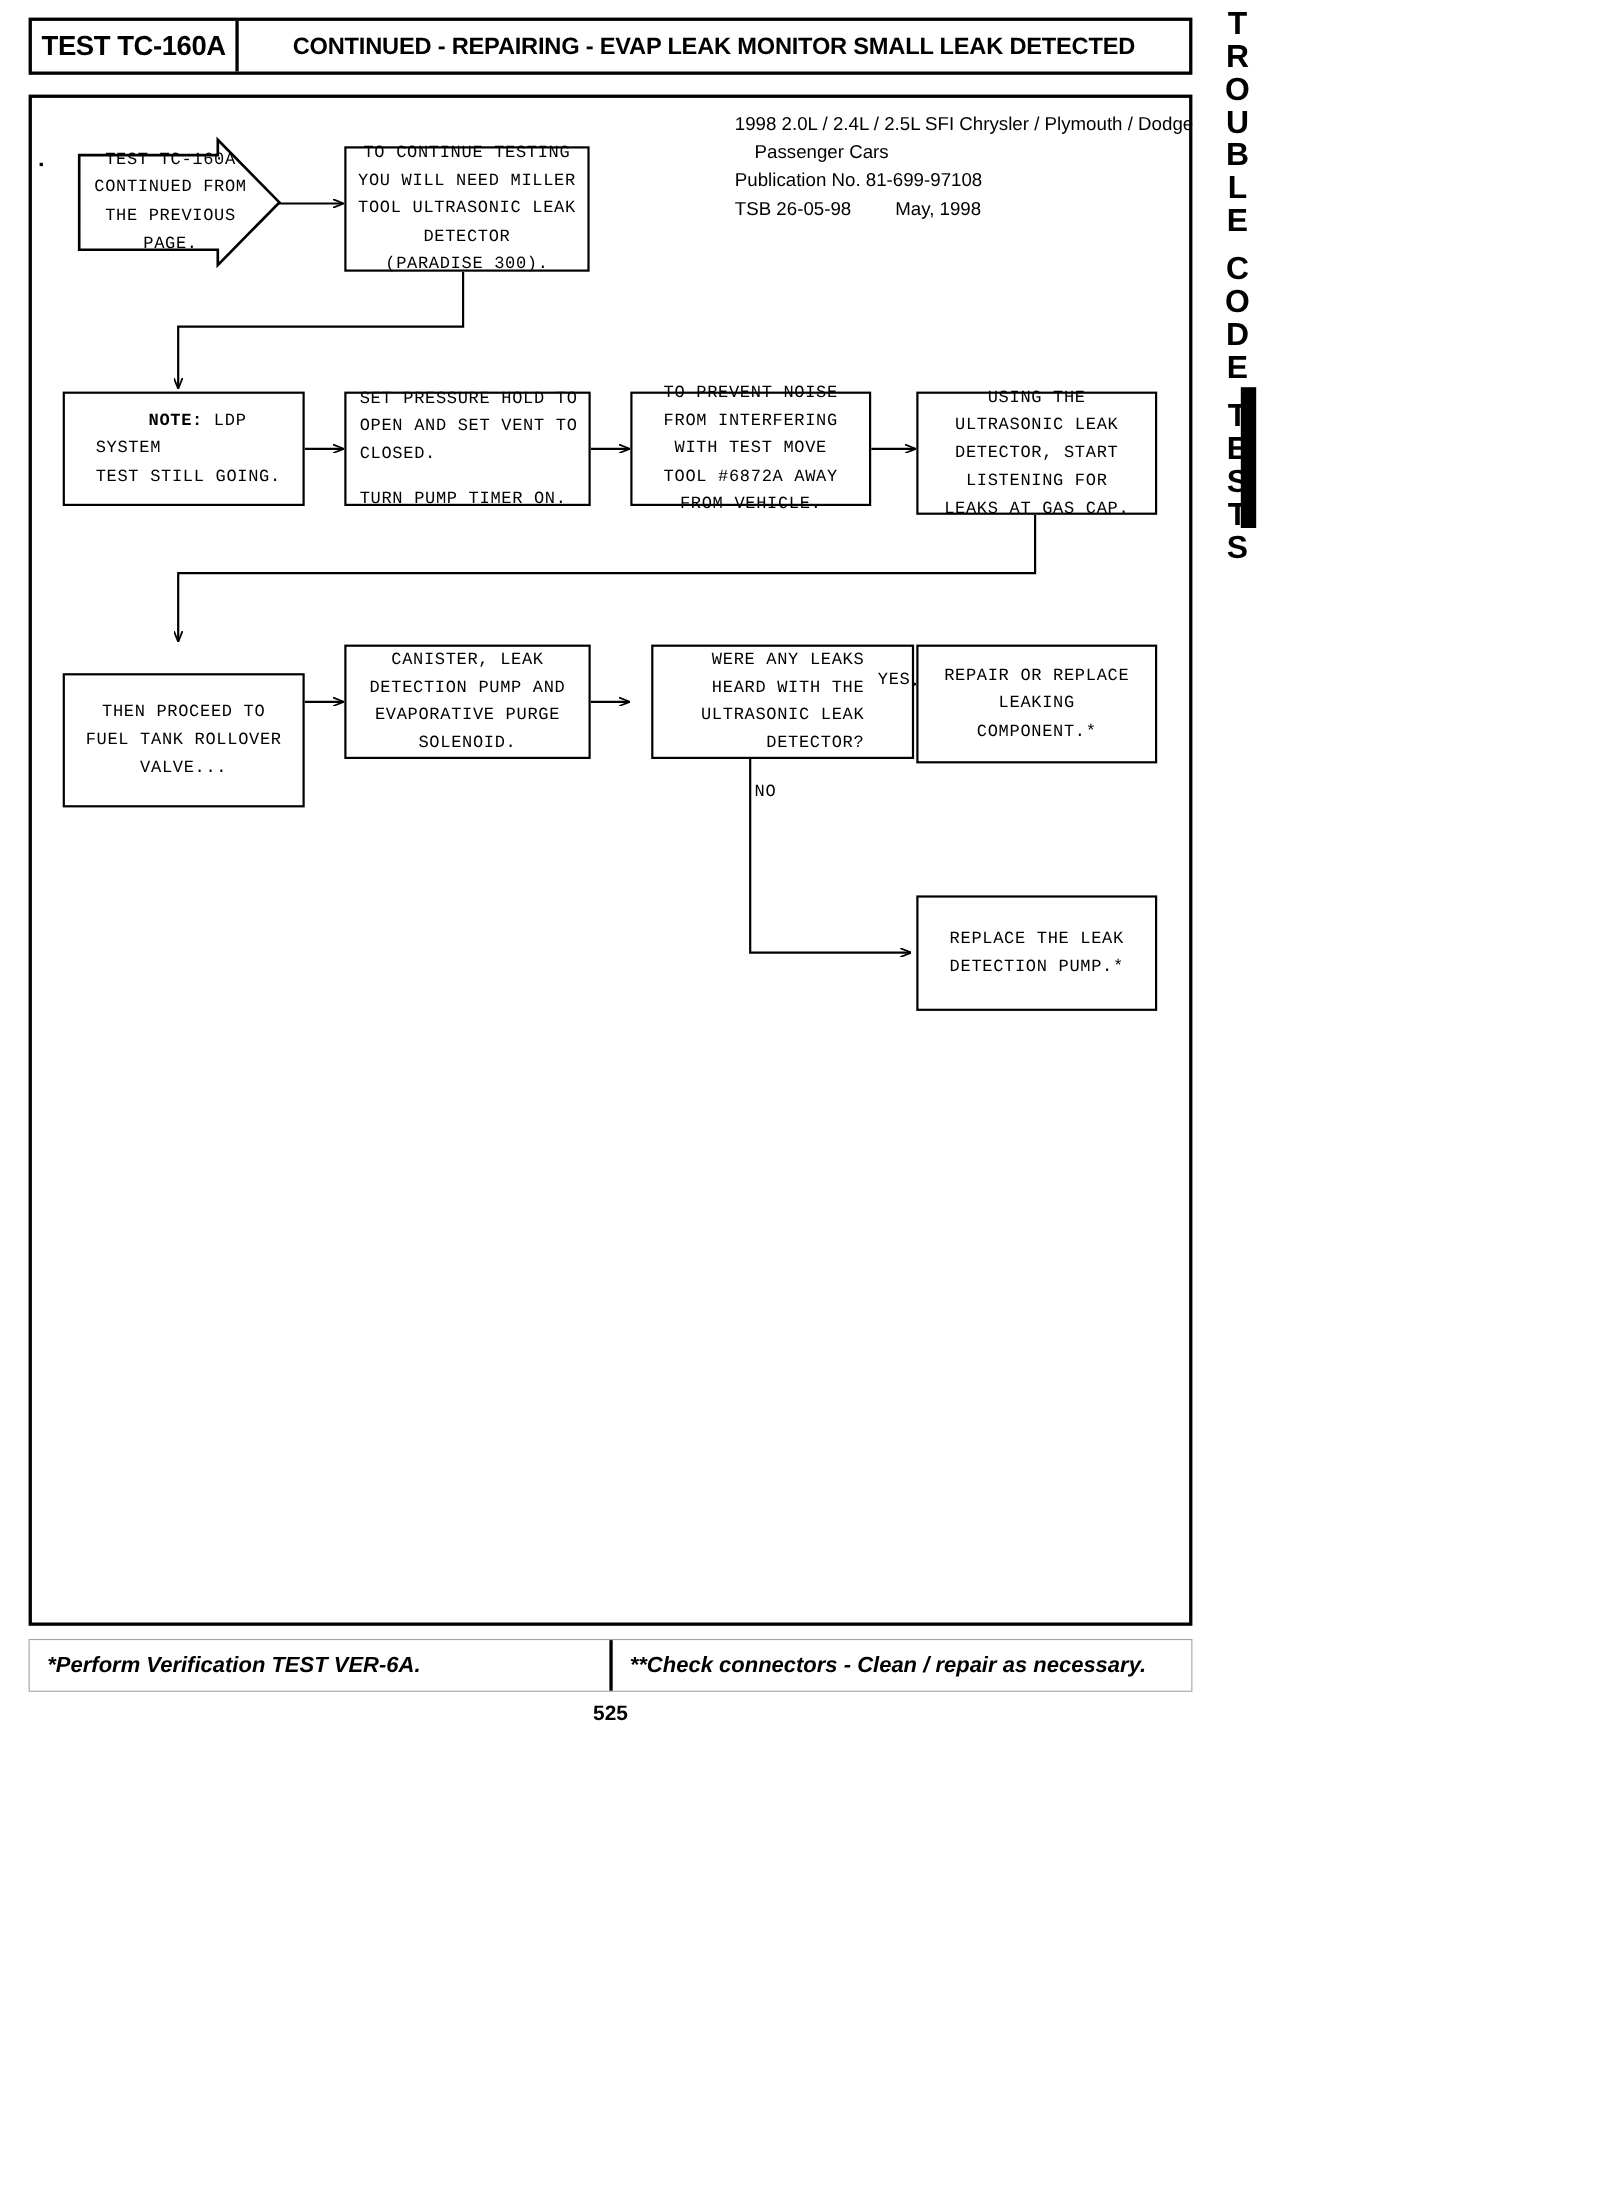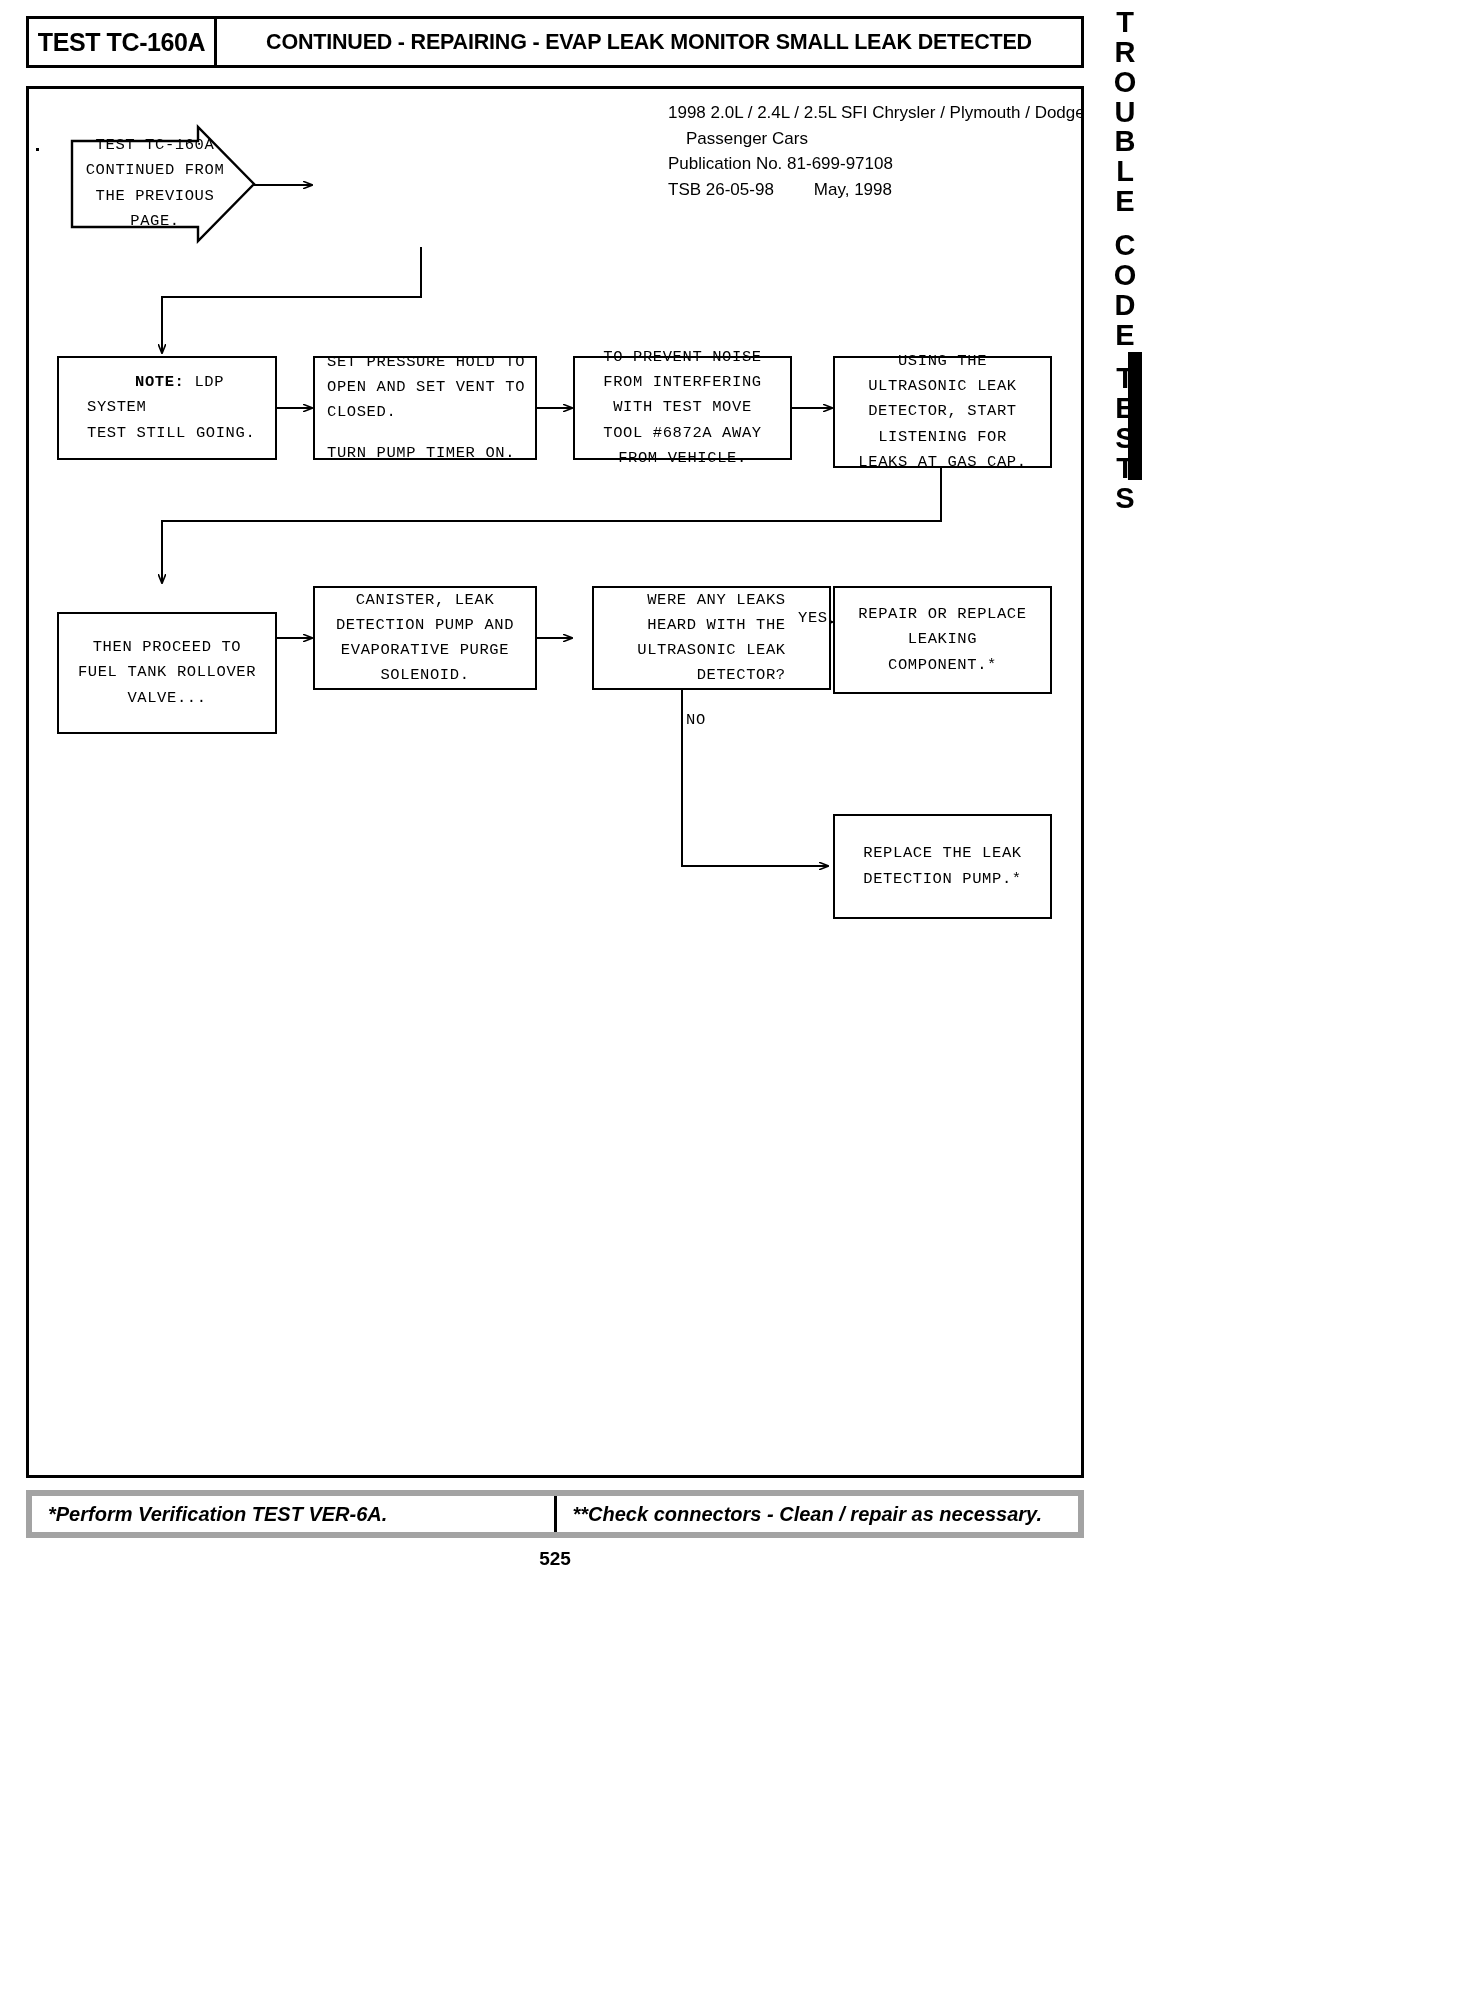--- a/index.html
+++ b/index.html
@@ -69,21 +69,21 @@
     box-sizing: border-box;
   }
 
   
   .footer-bar {
     position: absolute;
     left: 26px;
     top: 1490px;
     width: 1058px;
     height: 48px;
-    border: 6px solid #a3a3a3;
+    border: 1px solid #a3a3a3;
     box-sizing: border-box;
     display: flex;
     align-items: stretch;
   }
   .footer-cell {
     flex: 1;
     display: flex;
     align-items: center;
     font-weight: bold;
     font-style: italic;
@@ -294,20 +294,27 @@
   <div class="arrow-block">
     <svg class="arrow-svg" width="186" height="118" viewBox="0 0 186 118">
       <path d="M2,16 L128,16 L128,2 L184,59 L128,116 L128,102 L2,102 Z" fill="#ffffff" stroke="#000000" stroke-width="2.4" stroke-linejoin="miter"></path>
     </svg>
     <div class="arrow-text">TEST TC-160A
 CONTINUED FROM
 THE PREVIOUS
 PAGE.</div>
   </div>
 
+  <div class="fbox" style="left:313px; top:133px; width:223px; height:114px;">
+    <span class="para">TO CONTINUE TESTING
+YOU WILL NEED MILLER
+TOOL ULTRASONIC LEAK
+DETECTOR
+(PARADISE 300).</span>
+  </div>
 
   <div class="fbox" style="left:57px; top:356px; width:220px; height:104px; align-items:flex-start; padding-left:28px;">
     <span class="para" style="text-align:left;"><b class="lead">NOTE:</b><span> LDP SYSTEM
 TEST STILL GOING.</span></span>
   </div>
 
   <div class="fbox" style="left:313px; top:356px; width:224px; height:104px; align-items:flex-start; padding-left:12px; justify-content:center;">
     <span class="para" style="text-align:left;">SET PRESSURE HOLD TO
 OPEN AND SET VENT TO
 CLOSED.</span>

